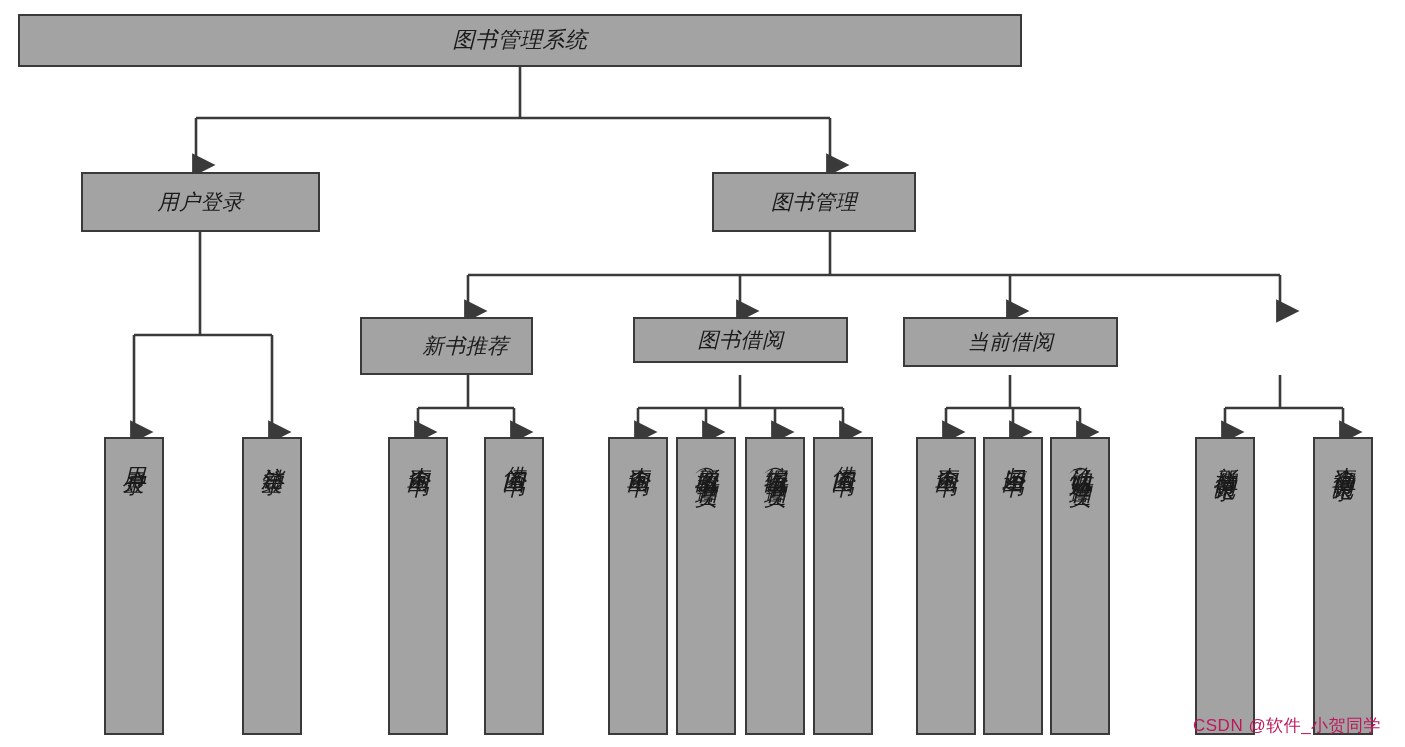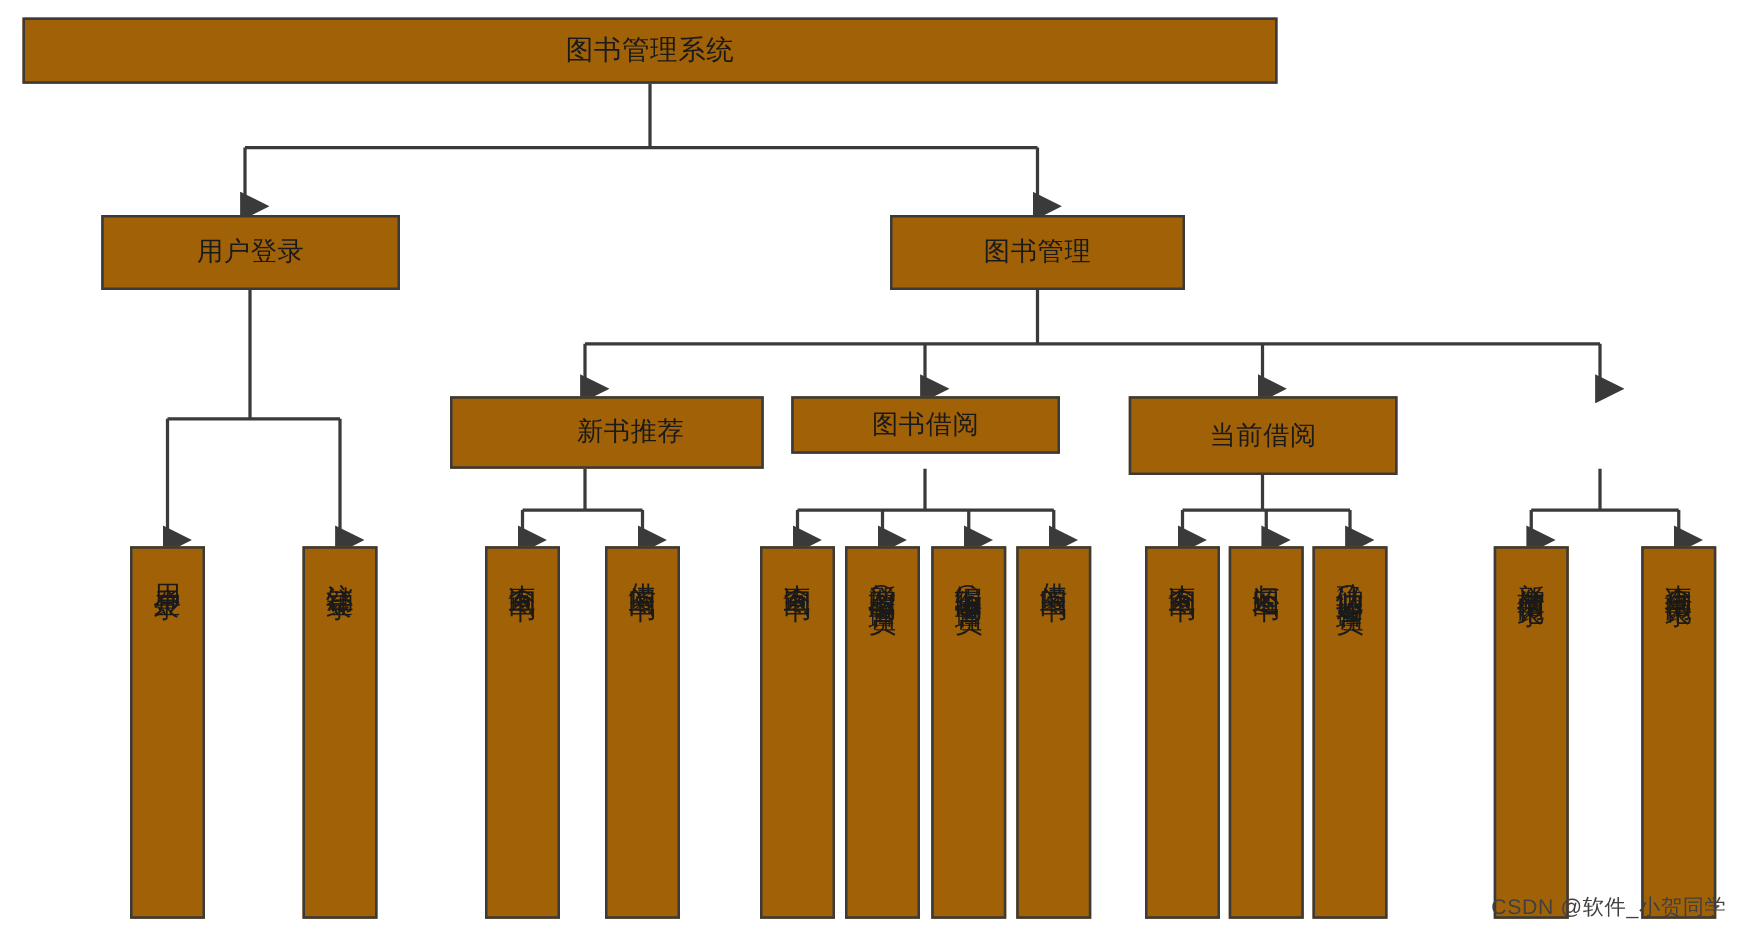--- a/index.html
+++ b/index.html
@@ -18,26 +18,27 @@
   #edges{
     position:absolute;
     left:0;top:0;
     width:1405px;
     height:747px;
     pointer-events:none;
   }
   .node{
     position:absolute;
     box-sizing:border-box;
-    background:#a16207;
+    background:#a3a3a3;
     border:2px solid #3a3a3a;
     display:flex;
     align-items:center;
     justify-content:center;
     color:#1a1a1a;
+    font-style:italic;
   }
   .node .label{
     display:block;
     text-align:center;
     line-height:1.12;
     white-space:nowrap;
   }
   
   .node.horiz .label{
     font-size:21px;
@@ -56,21 +57,21 @@
     font-size:22px;
     line-height:1.26;
     letter-spacing:3px;
     white-space:normal;
     max-height:278px;
   }
   .node.vert.tall .label{max-height:282px;}
   .watermark{
     position:absolute;
     font-size:17px;
-    color:#404040;
+    color:#be185d;
     white-space:nowrap;
     letter-spacing:0.5px;
     user-select:none;
   }
 </style>
 </head>
 <body>
 
 <div id="canvas">
 
@@ -124,31 +125,31 @@
     </g>
   </svg>
 
   <div class="node horiz root" style="left:18px; top:14px; width:1004px; height:53px;">
     <span class="label">图书管理系统</span>
   </div>
 
   <div class="node horiz" style="left:81px; top:172px; width:239px; height:60px;">
     <span class="label">用户登录</span>
   </div>
-  <div class="node horiz" style="left:712px; top:172px; width:236px; height:60px;justify-content:center;">
+  <div class="node horiz" style="left:712px; top:172px; width:204px; height:60px;justify-content:center;">
     <span class="label">图书管理</span>
   </div>
 
-  <div class="node horiz" style="left:360px; top:317px; width:251px; height:58px;padding-left:38px;">
+  <div class="node horiz" style="left:360px; top:317px; width:173px; height:58px;padding-left:38px;">
     <span class="label">新书推荐</span>
   </div>
   <div class="node horiz" style="left:633px; top:317px; width:215px; height:46px;">
     <span class="label">图书借阅</span>
   </div>
-  <div class="node horiz" style="left:903px; top:317px; width:215px; height:63px;">
+  <div class="node horiz" style="left:903px; top:317px; width:215px; height:50px;">
     <span class="label">当前借阅</span>
   </div>
 
   <div class="node vert" style="left:104px; top:437px; width:60px; height:298px;">
     <span class="label">用户登录</span>
   </div>
   <div class="node vert" style="left:242px; top:437px; width:60px; height:298px;">
     <span class="label">注销登录</span>
   </div>
 

